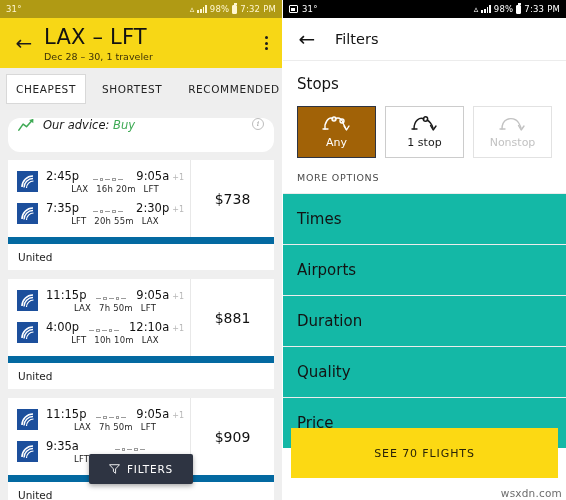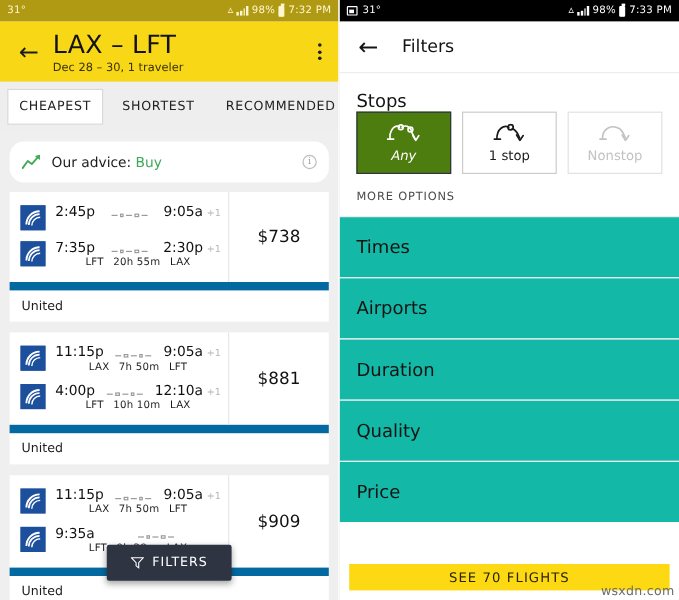--- a/index.html
+++ b/index.html
@@ -69,21 +69,21 @@
   }
   .tab {
     font-size: 10.5px; letter-spacing: .6px; color: #232323; padding: 8px 9px;
     border: 1px solid transparent; white-space: nowrap;
   }
   .tab.active { background: #ffffff; border-color: #d8d8d8; }
 
   
   .advice {
     background: #ffffff; margin: 8px 8px 0 8px; height: 34px;
-    display: flex; align-items: center; padding: 0 10px; border-radius: 12px;
+    display: flex; align-items: flex-start; padding: 0 10px; border-radius: 12px; font-style: italic;
   }
   .trend-icon { width: 17px; height: 14px; margin-right: 8px; }
   .advice-text { font-size: 11.5px; color: #1a1a1a; }
   .advice-text .buy { color: #3faa55; }
   .info-circle {
     margin-left: auto; width: 12px; height: 12px; border: 1px solid #bdbdbd;
     border-radius: 50%; color: #9e9e9e; font-size: 8px; line-height: 10px;
     text-align: center; font-family: "DejaVu Serif", serif;
   }
 
@@ -131,36 +131,36 @@
 
   
   .appbar-white {
     background: #ffffff; height: 42px; display: flex; align-items: center; padding: 0 10px;
   }
   .appbar-white .back-arrow { color: #141414; }
   .filters-title { font-size: 14.5px; color: #141414; margin-left: 14px; }
   .filters-body { background: #ffffff; height: calc(500px - 18px - 42px); position: relative; }
   .divider { height: 1px; background: #ececec; }
   .stops-section { padding: 14px 14px 10px 14px; }
-  .section-head { font-size: 15px; color: #131313; margin-bottom: 0; }
+  .section-head { font-size: 15px; color: #131313; margin-bottom: 13px; }
   .stop-opts { display: flex; gap: 9px; }
   .stop-btn {
     flex: 1; height: 52px; display: flex; flex-direction: column;
     align-items: center; justify-content: center; gap: 3px;
     font-size: 11px; border: 1px solid #cccccc; background: #ffffff; color: #1a1a1a;
   }
-  .stop-btn.selected { background: #4d7c0f; border-color: #2e3442; color: #ffffff; font-style: italic; }
+  .stop-btn.selected { background: #a16207; border-color: #2e3442; color: #ffffff; }
   .stop-btn.disabled { color: #c2c2c2; border-color: #e2e2e2; }
   .more-options { font-size: 9.5px; letter-spacing: .7px; color: #4a4a4a; margin-top: 14px; }
   .filter-row {
     height: 50px; display: flex; align-items: center; padding: 0 14px;
     font-size: 15px; color: #131313; background: #14b8a6;
   }
   .cta {
-    position: absolute; left: 8px; right: 8px; bottom: 9px; height: 22px;
+    position: absolute; left: 8px; right: 8px; bottom: 23px; height: 50px;
     background: #fcd913; color: #2a2408; display: flex; align-items: center;
     justify-content: center; font-size: 11px; letter-spacing: .9px;
   }
   .watermark {
     position: absolute; right: 4px; bottom: 2px; font-size: 10.5px;
     color: #6d6d6d; letter-spacing: .2px;
   }
 </style>
 </head>
 <body>
@@ -236,20 +236,25 @@
                   <span class="leg-time">2:45p</span>
                   <span class="stops-line">
                       <i class="dash"></i>
                       <i class="sq"></i>
                       <i class="dash"></i>
                       <i class="sq"></i>
                       <i class="dash"></i>
                     </span>
                   <span class="leg-time">9:05a</span>
                   <span class="plus1">+1</span>
+                </div>
+                <div class="leg-row2">
+                  <span class="code">LAX</span>
+                  <span class="dur">16h 20m</span>
+                  <span class="code">LFT</span>
                 </div>
               </div>
             </div>
             <div class="leg">
               <div class="logo">
                 <svg width="21" height="21" viewBox="0 0 21 21">
                     <rect width="21" height="21" fill="#1c4f9c"></rect>
                     <path d="M5 16 A11 11 0 0 1 16 5" stroke="#fff" stroke-width="1.6" fill="none"></path>
                     <path d="M7 16.5 A9 9 0 0 1 16 7.5" stroke="#fff" stroke-width="1.4" fill="none"></path>
                     <path d="M9.5 17 A7 7 0 0 1 16.5 10" stroke="#fff" stroke-width="1.2" fill="none"></path>

